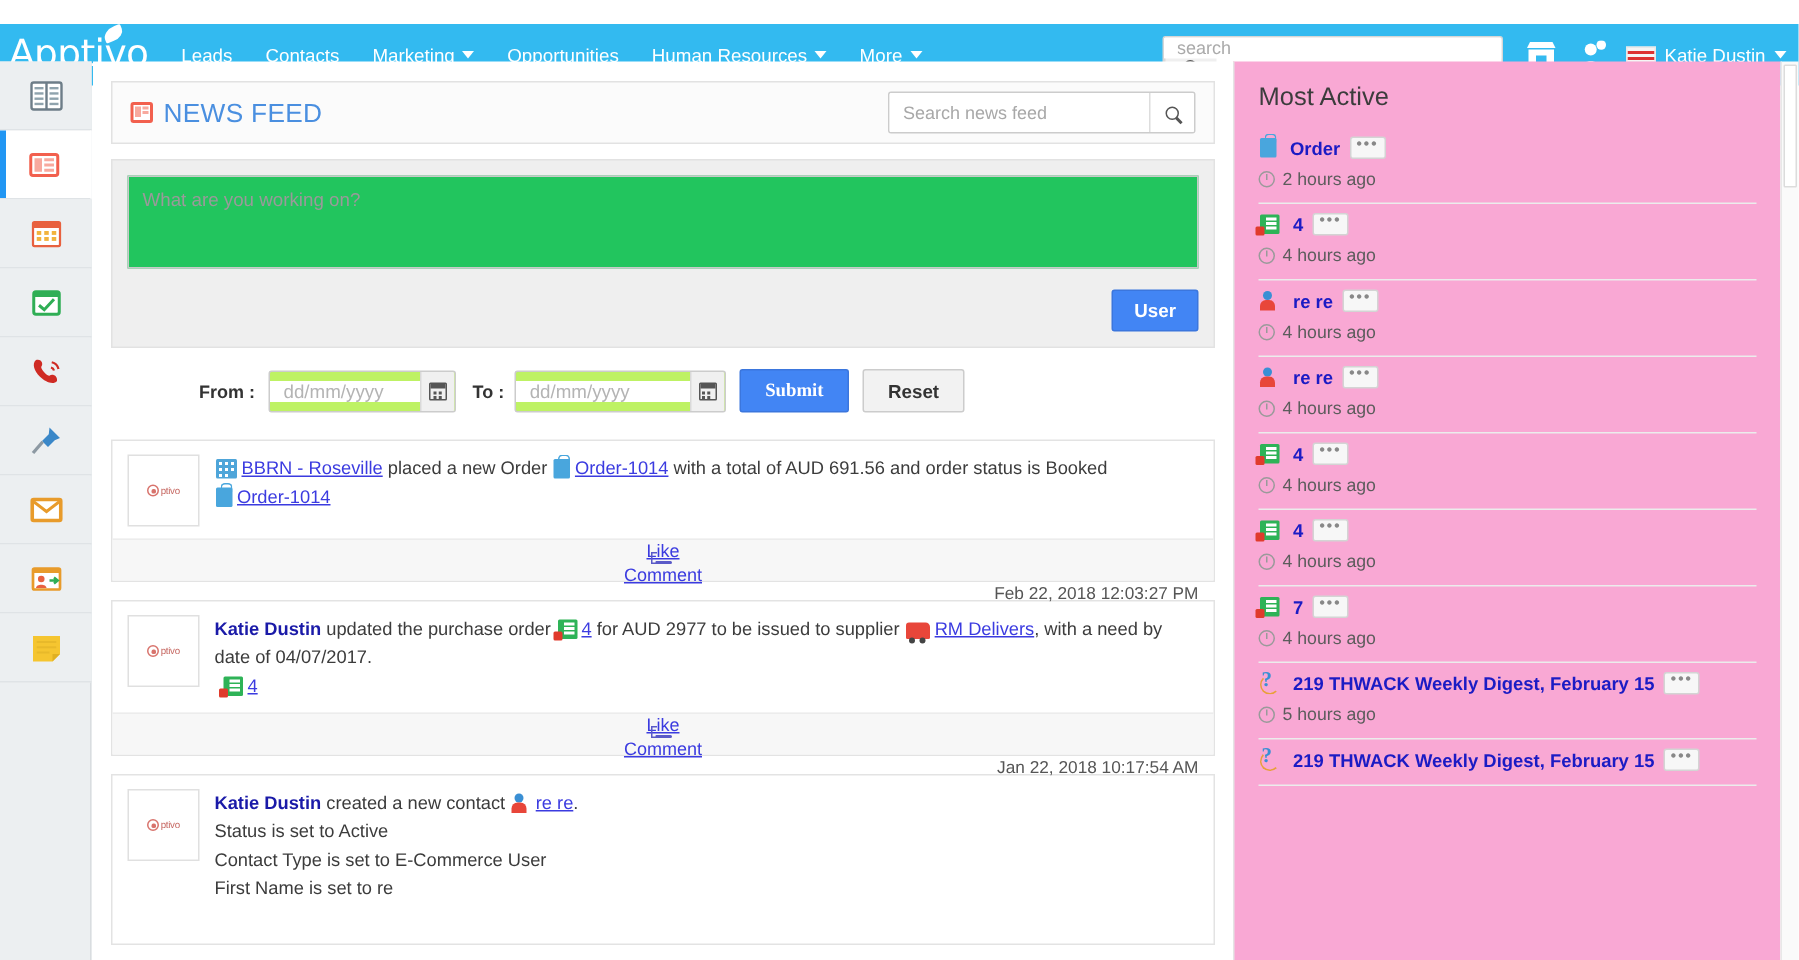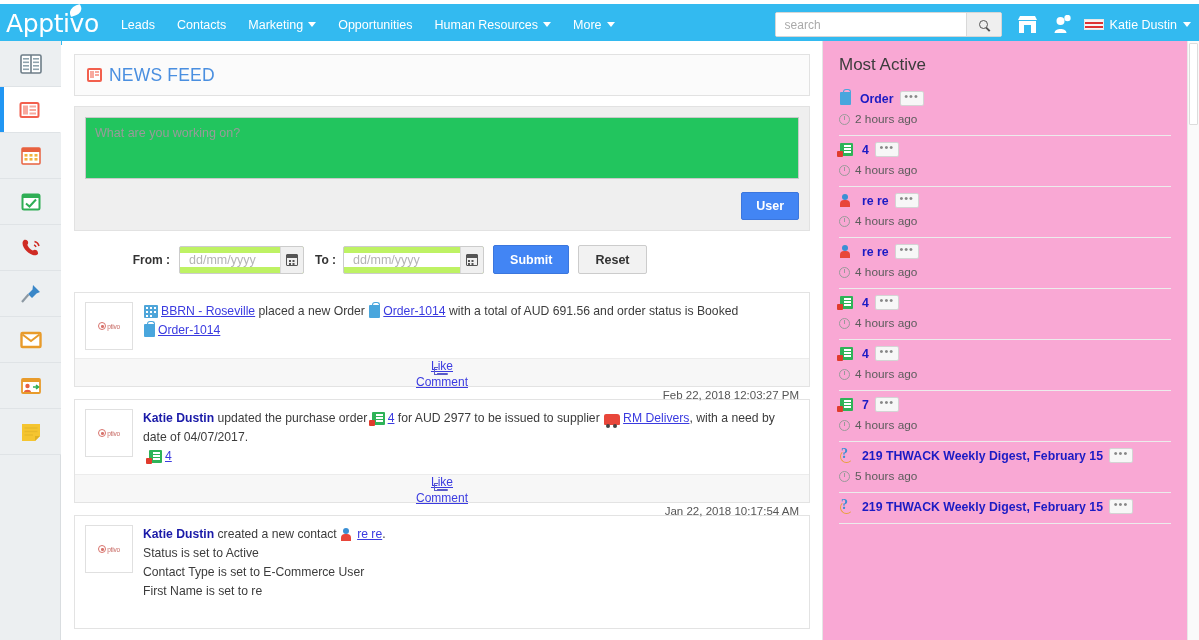--- a/index.html
+++ b/index.html
@@ -7,21 +7,21 @@
     margin: 0; padding: 0;
     width: 1199px; height: 640px;
     overflow: hidden;
     font-family: "Liberation Sans", sans-serif;
     background: #ffffff;
     -webkit-font-smoothing: antialiased;
   }
 
   
   #topnav {
-    position: absolute; left: 0; top: 4px;
+    position: absolute; left: 0; top: 16px;
     width: 1199px; height: 41px;
     background: #33baf0;
     display: flex; align-items: center;
   }
   #logo {
     margin-left: 6px;
     color: #ffffff;
     font-size: 25px;
     letter-spacing: -0.4px;
     font-weight: 400;
@@ -60,20 +60,21 @@
     display: flex; align-items: center;
     margin-right: 8px;
   }
   #gsearch-wrap {
     display: flex; height: 25px;
     background: #fff;
     border: 1px solid #d6d6d6;
     border-radius: 2px;
     overflow: hidden;
     width: 227px;
+    flex-direction: column;
   }
   #gsearch {
     border: 0; outline: 0;
     flex: 1; padding: 0 9px;
     font-size: 12px; color: #555;
     font-family: "Liberation Sans", sans-serif;
     background: #fff;
   }
   #gsearch::placeholder { color: #aaa; }
   #gsearch-btn {
@@ -294,21 +295,21 @@
   .cal-ico::after {
     content:""; position:absolute; left:1.5px; top:5px;
     width:2px; height:2px; background:#555;
     box-shadow: 3.5px 0 0 #555, 0 3px 0 #555, 3.5px 3px 0 #555;
   }
   #submit-btn {
     background:#4285f4; color:#fff;
     border:1px solid #3b76dd; border-radius:2px;
     height:29px; padding:0 16px;
     font-size:12.5px; font-weight:bold; cursor:pointer;
-    font-family:Liberation Sans, sans-serif;
+    font-family:Liberation Serif, serif;
   }
   #reset-btn {
     background:#f2f2f2; color:#333;
     border:1px solid #ccc; border-radius:2px;
     height:29px; padding:0 16px;
     font-size:12.5px; font-weight:bold; cursor:pointer;
     font-family:"Liberation Sans", sans-serif;
   }
 
   
@@ -602,20 +603,26 @@
         </g>
     </svg>
   </div>
 </div>
 
 <div id="main">
 
   <div class="panelcard" id="feedhead">
     <span id="feedhead-ico"></span>
     <span id="feedhead-title">NEWS FEED</span>
+    <div id="feedsearch-wrap">
+      <input id="feedsearch" type="text" placeholder="Search news feed" style="">
+      <button id="feedsearch-btn">
+        <i class="mag"></i>
+      </button>
+    </div>
   </div>
 
   <div id="composer">
     <textarea id="composer-input" placeholder="What are you working on?" style=""></textarea>
     <div id="composer-actions">
       <button id="post-btn">User</button>
     </div>
   </div>
 
   <div id="filters">

